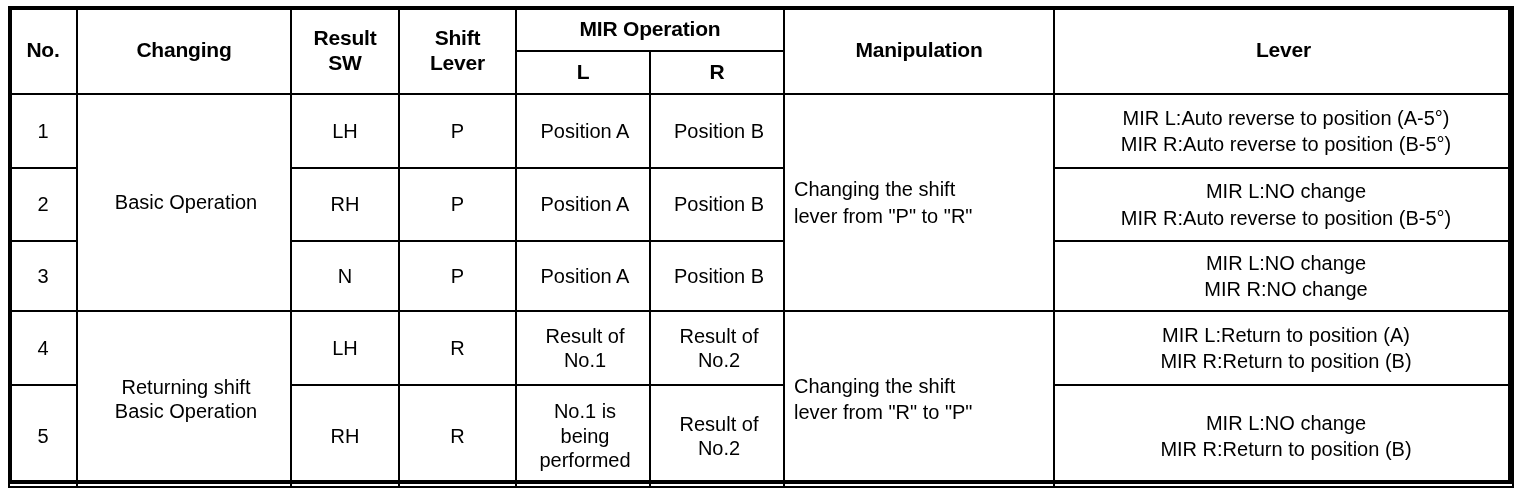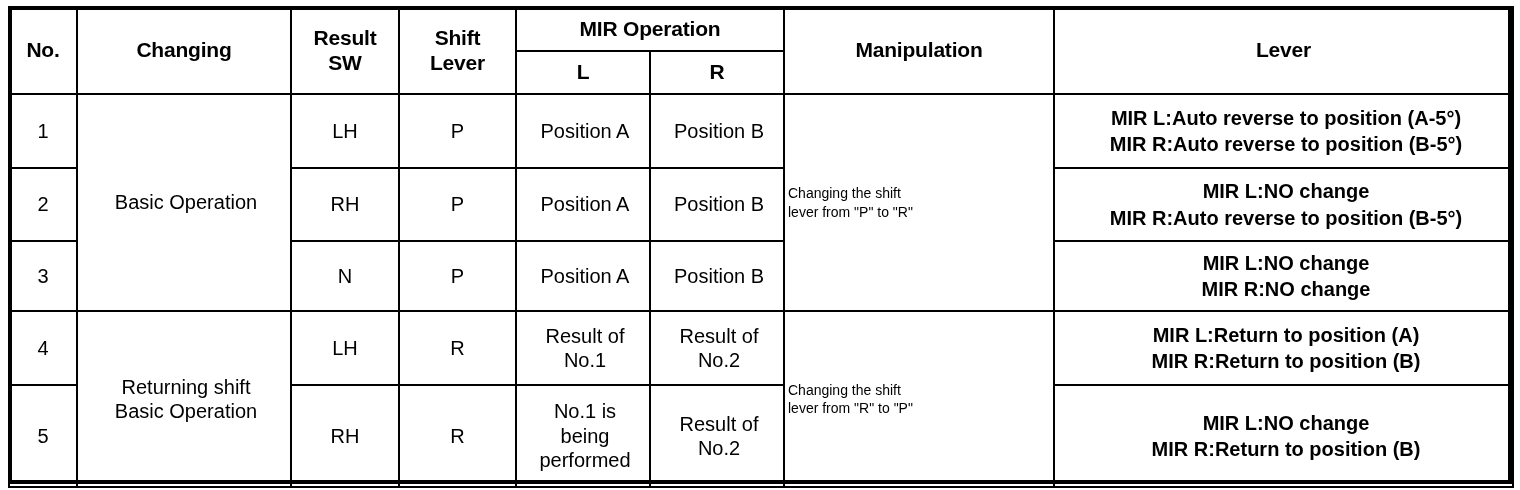--- a/index.html
+++ b/index.html
@@ -85,26 +85,25 @@
     white-space: pre-line;
   }
   .res-cell {
     text-align: left;
     vertical-align: middle;
   }
   .res-cell .cell-text {
     padding-left: 9px;
     font-size: 20px;
     line-height: 1.32;
-    font-weight: bold;
   }
   .man-cell .cell-text {
     text-align: left;
-    padding-left: 3px;
-    font-size: 14px;
+    padding-left: 9px;
+    font-size: 20px;
     line-height: 1.32;
   }
   .op-cell .cell-text,
   .pos-cell .cell-text {
     font-size: 20px;
     line-height: 1.22;
     padding-left: 8px;
   }
   .num-cell .cell-text {
     font-size: 20px;

